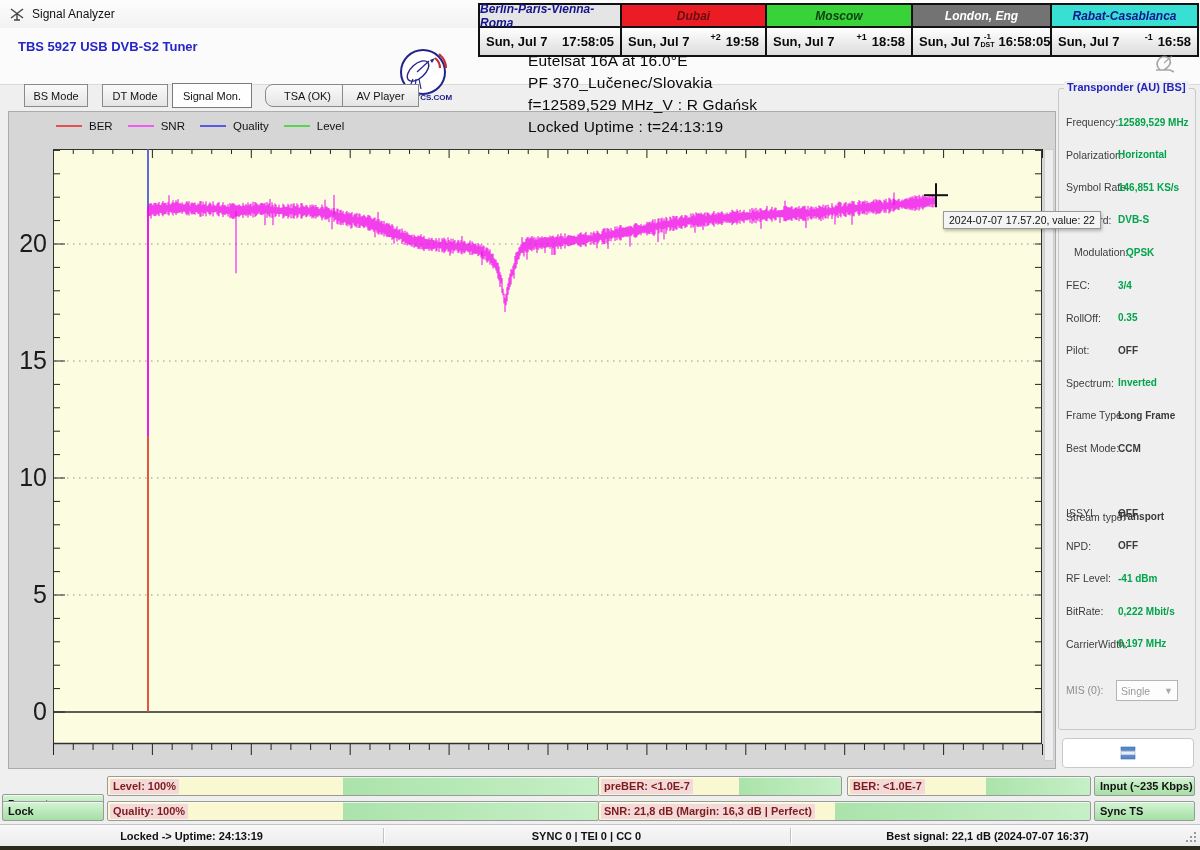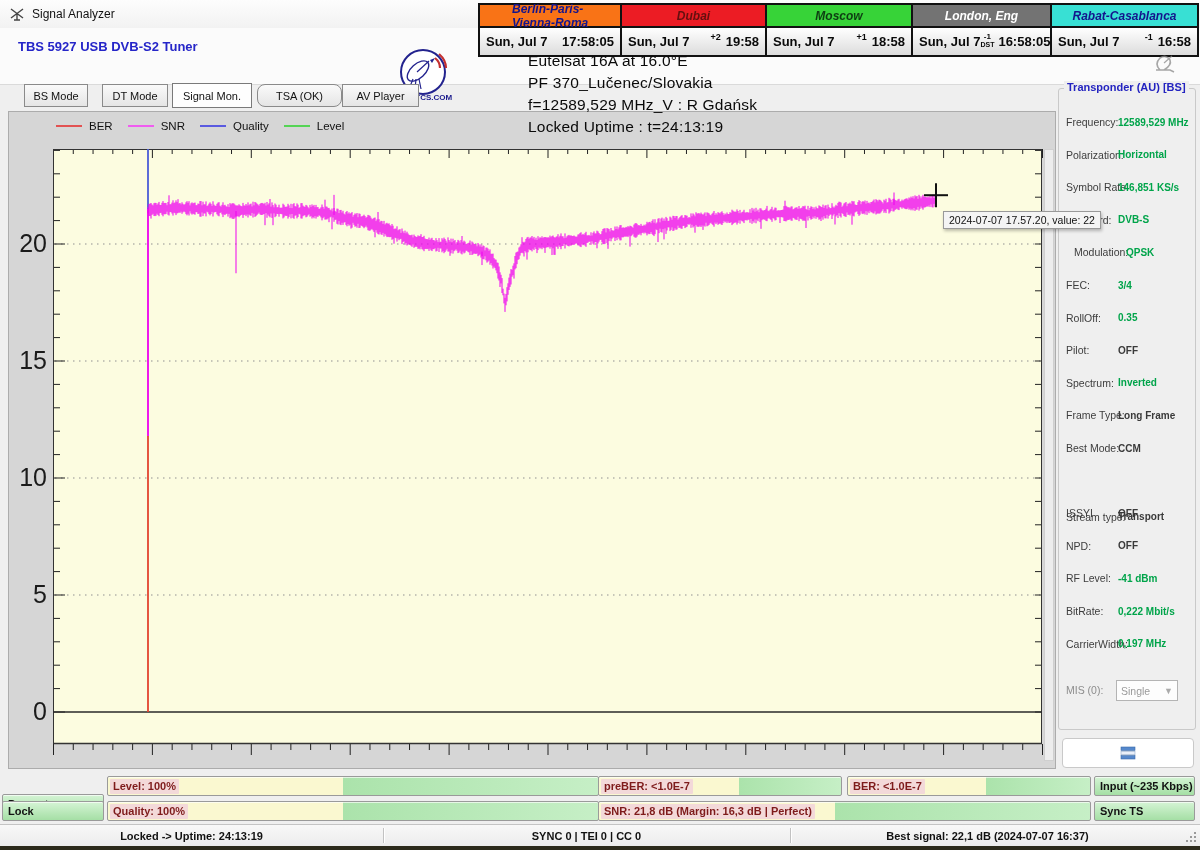--- a/index.html
+++ b/index.html
@@ -121,21 +121,21 @@
       <path d="M23 31 l-4 10 M29 31 l2 10 M26 31 l-1 10" stroke="#23238E" stroke-width="1.2" fill="none"></path>
       <polygon points="40,12 45,10 42,15" fill="#23238E"></polygon>
       <path d="M45 10 q5 4 5 10" stroke="#C43030" stroke-width="2.2" fill="none"></path>
       <path d="M49 6 q7 6 7 14" stroke="#C43030" stroke-width="2.2" fill="none"></path>
       <text x="33" y="52" text-anchor="middle" font-size="8" font-weight="bold" fill="#1A1A8C">DXSATCS.COM</text>
     </svg>
   </div>
 
   <div class="clocks" id="clocks">
       <div class="clock" style="width: 140px;">
-        <div class="clock-head" style="background: #f97316; color: rgb(20, 20, 140); padding-left: 32px;">Berlin-Paris-Vienna-Roma</div>
+        <div class="clock-head" style="background: #e5e5e5; color: rgb(20, 20, 140);">Berlin-Paris-Vienna-Roma</div>
         <div class="clock-time">
           <span class="clock-date">Sun, Jul 7</span>
           <span class="clock-sp"></span>
           <span class="clock-hms">17:58:05</span>
         </div>
       </div>
       <div class="clock" style="width: 143px;">
         <div class="clock-head" style="background: rgb(236, 28, 36); color: rgb(100, 16, 15);">Dubai</div>
         <div class="clock-time">
           <span class="clock-date">Sun, Jul 7</span>
@@ -185,21 +185,21 @@
       <div class="ov-line">Eutelsat 16A at 16.0°E</div>
       <div class="ov-line">PF 370_Lučenec/Slovakia</div>
       <div class="ov-line">f=12589,529 MHz_V : R Gdańsk</div>
       <div class="ov-line">Locked Uptime : t=24:13:19</div>
     </div>
 
   <div id="tabs">
       <div class="tab" style="left: 24px; width: 64px;">BS Mode</div>
       <div class="tab" style="left: 102px; width: 66px;">DT Mode</div>
       <div class="tab active" style="left: 172px; width: 80px;">Signal Mon.</div>
-      <div class="tab" style="left: 257px; width: 85px; border-radius: 8px;">TSA (OK)</div>
+      <div class="tab" style="left: 265px; width: 85px; border-radius: 8px;">TSA (OK)</div>
       <div class="tab" style="left: 342px; width: 77px;">AV Player</div>
     </div>
 
   <div class="chart-panel">
     <div class="legend" id="legend">
         <div class="legend-item">
           <span class="legend-line" style="background: rgb(226, 82, 82);"></span>
           <span class="legend-label">BER</span>
         </div>
         <div class="legend-item">

